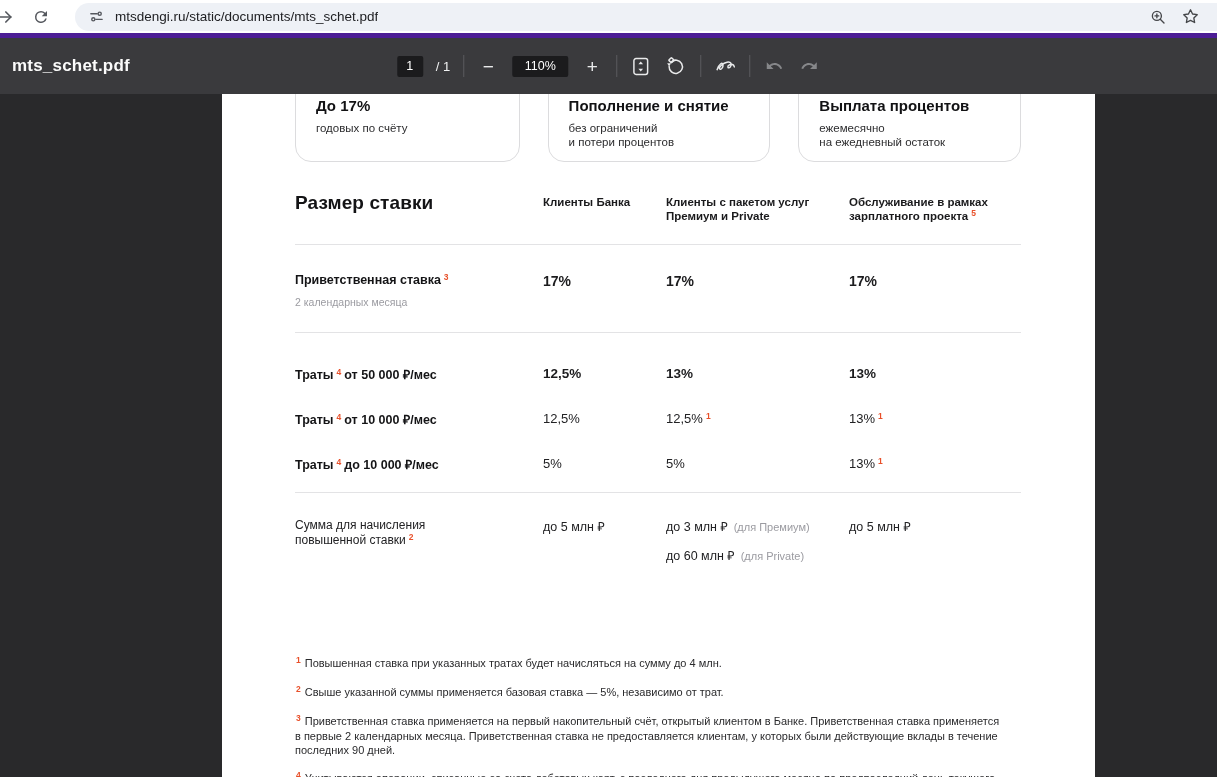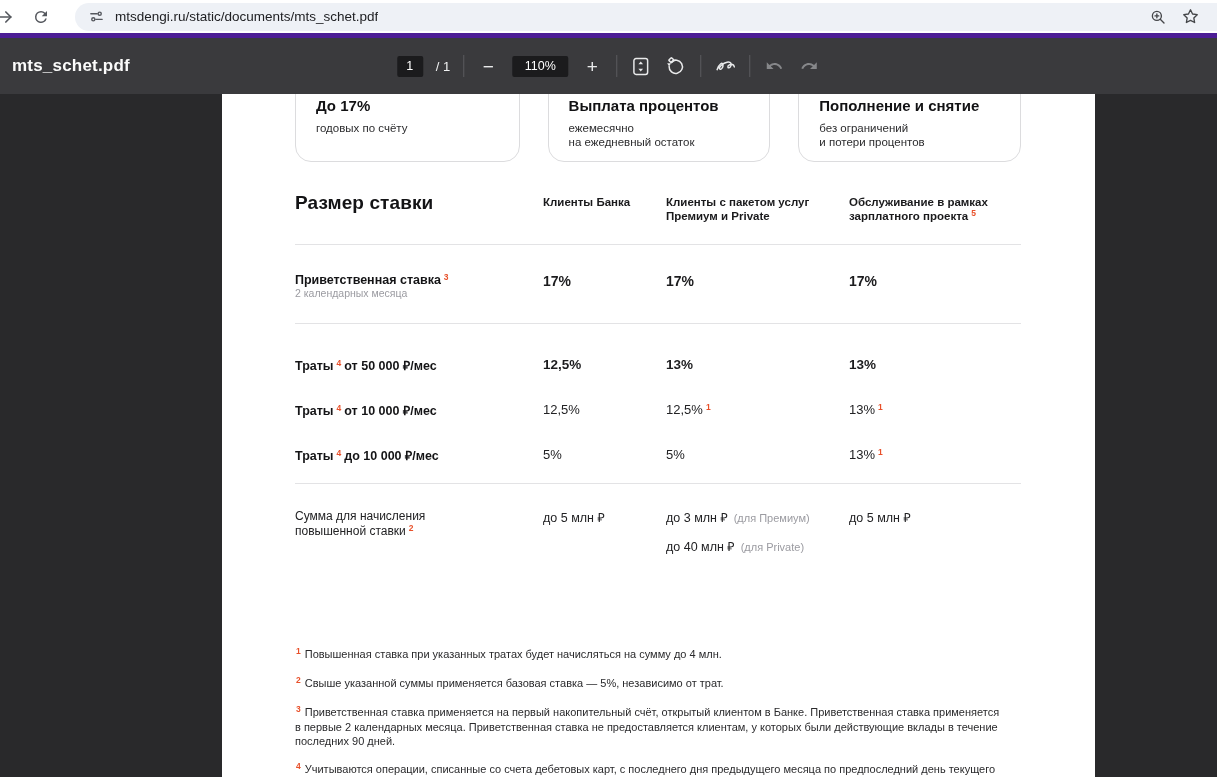--- a/index.html
+++ b/index.html
@@ -52,21 +52,21 @@
   .section-title{font-size:19px;font-weight:700;letter-spacing:.1px;color:#131315}
   .col-h{font-size:11.5px;font-weight:700;line-height:14px;white-space:pre-line;padding-top:3px;color:#1a1a1c}
   .hr{height:1px;background:var(--divider)}
   .hr1{margin-top:20px}
 
   .sup{color:var(--accent);font-weight:700;font-size:8.5px;position:relative;top:-4.5px;margin:0 3px 0 3px}
   .cell-sup{margin:0 0 0 3px}
 
   .row-welcome{padding-top:28px}
   .row-label-b{font-size:12.5px;font-weight:700;color:#141416}
-  .sub-label{font-size:10.5px;color:var(--gray)}
+  .sub-label{margin-top:9px;font-size:10.5px;color:var(--gray)}
   .val-xl{font-size:14px;font-weight:700}
   .val-b{font-size:13.5px;font-weight:700}
   .val-r{font-size:13px;font-weight:400;color:#222224}
   .hr2{margin-top:24px}
   .t-rows .tgrid:first-child{padding-top:33px}
   .t-rows .tgrid{padding-top:0}
   .t-rows .tgrid + .tgrid{margin-top:28px}
   .hr3{margin-top:19px}
 
   .row-sum{padding-top:25px}
@@ -191,28 +191,28 @@
 <div class="viewer">
   <div class="page">
     <div class="content">
 
       <div class="cards">
         <div class="card">
           <div class="card-title">До 17%</div>
           <div class="card-sub">годовых по счёту</div>
         </div>
         <div class="card">
+          <div class="card-title">Пополнение и снятие</div>
+          <div class="card-sub">без ограничений
+и потери процентов</div>
+        </div>
+        <div class="card">
           <div class="card-title">Выплата процентов</div>
           <div class="card-sub">ежемесячно
 на ежедневный остаток</div>
-        </div>
-        <div class="card">
-          <div class="card-title">Пополнение и снятие</div>
-          <div class="card-sub">без ограничений
-и потери процентов</div>
         </div>
       </div>
 
       <div class="tgrid table-head">
         <div class="section-title">Размер ставки</div>
         <div class="col-h"><span>Клиенты Банка</span><span class="sup"></span></div>
         <div class="col-h"><span>Клиенты с пакетом услуг
 Премиум и Private</span><span class="sup"></span></div>
         <div class="col-h"><span style="white-space:pre-line">Обслуживание в рамках
 зарплатного проекта</span><span class="sup">5</span></div>
@@ -251,21 +251,21 @@
         </div>
       </div>
       <div class="hr hr3"></div>
 
       <div class="tgrid row-sum">
         <div class="sum-label"><span>Сумма для начисления
 повышенной ставки</span><span class="sup">2</span></div>
         <div class="sum-val">до 5 млн ₽</div>
         <div>
           <div class="sum-val"><span>до 3 млн ₽</span><span class="sum-note">(для Премиум)</span></div>
-          <div class="sum-val sum-line2"><span>до 40 млн ₽</span><span class="sum-note">(для Private)</span></div>
+          <div class="sum-val sum-line2"><span>до 60 млн ₽</span><span class="sum-note">(для Private)</span></div>
         </div>
         <div class="sum-val">до 5 млн ₽</div>
       </div>
 
       <div class="footnotes">
         <div class="fn"><span class="sup">1</span><span class="fn-text">Повышенная ставка при указанных тратах будет начисляться на сумму до 4 млн.</span></div>
         <div class="fn"><span class="sup">2</span><span class="fn-text">Свыше указанной суммы применяется базовая ставка — 5%, независимо от трат.</span></div>
         <div class="fn"><span class="sup">3</span><span class="fn-text">Приветственная ставка применяется на первый накопительный счёт, открытый клиентом в Банке. Приветственная ставка применяется
 в первые 2 календарных месяца. Приветственная ставка не предоставляется клиентам, у которых были действующие вклады в течение
 последних 90 дней.</span></div>

